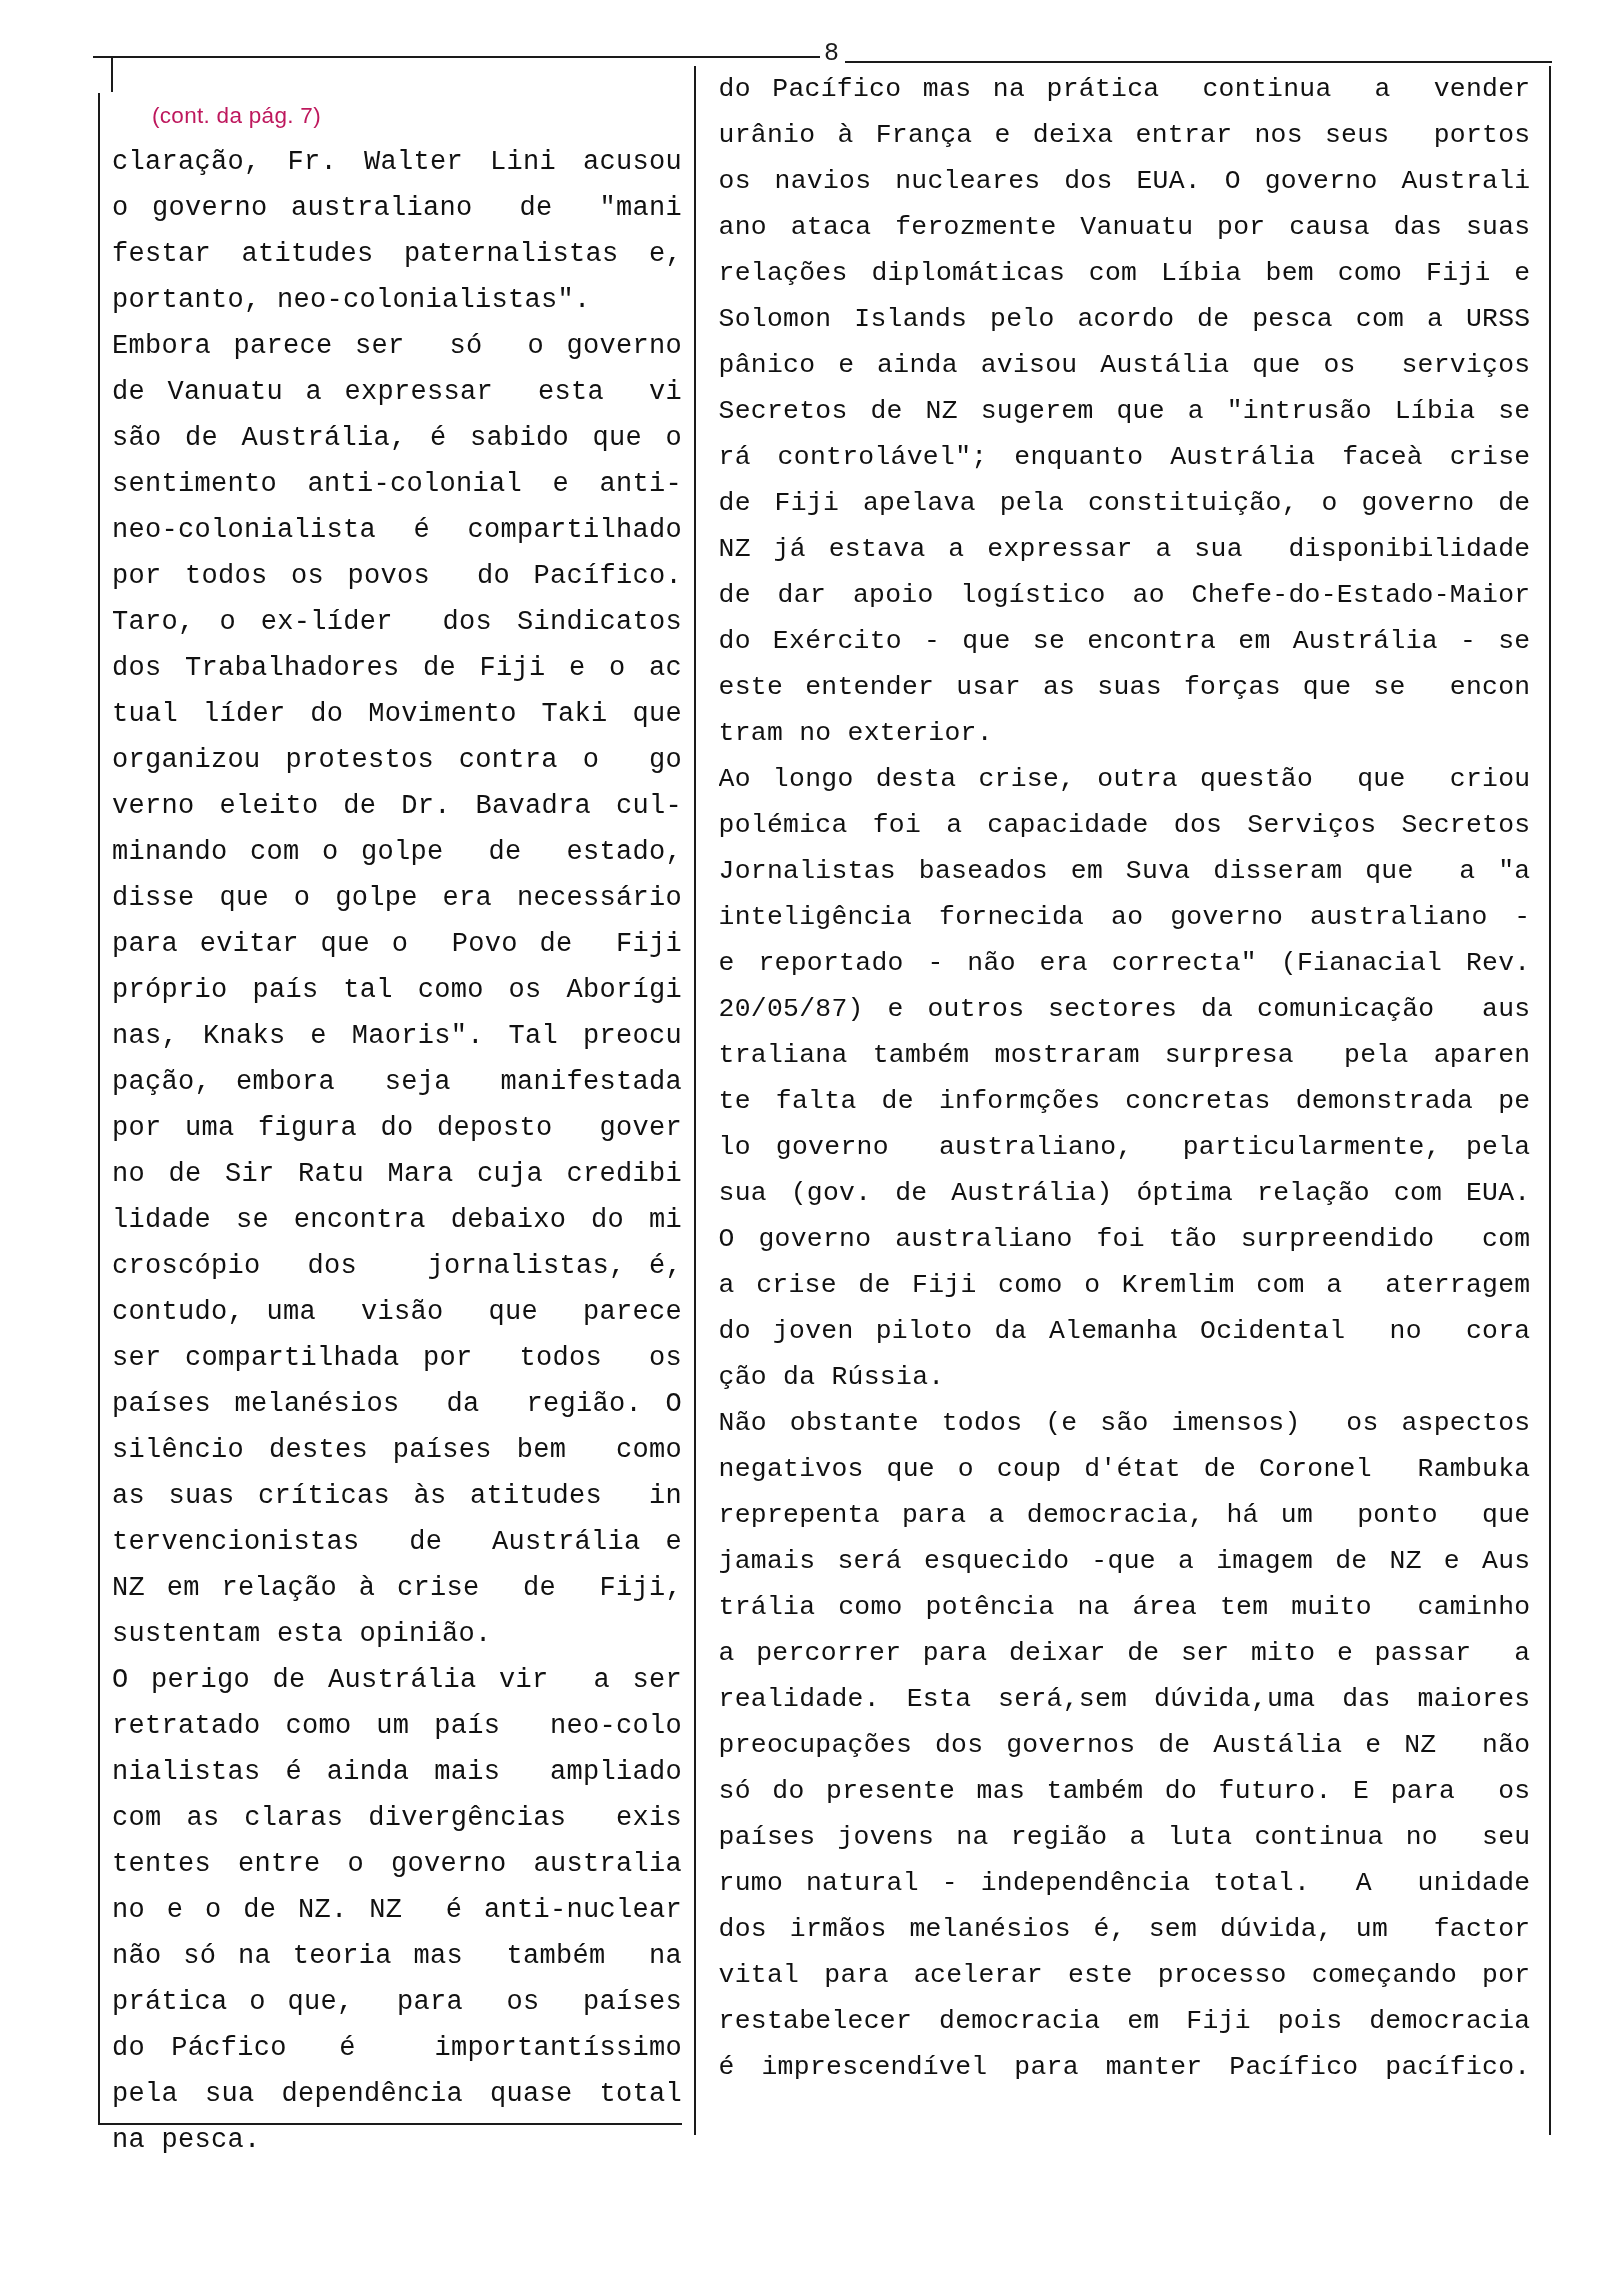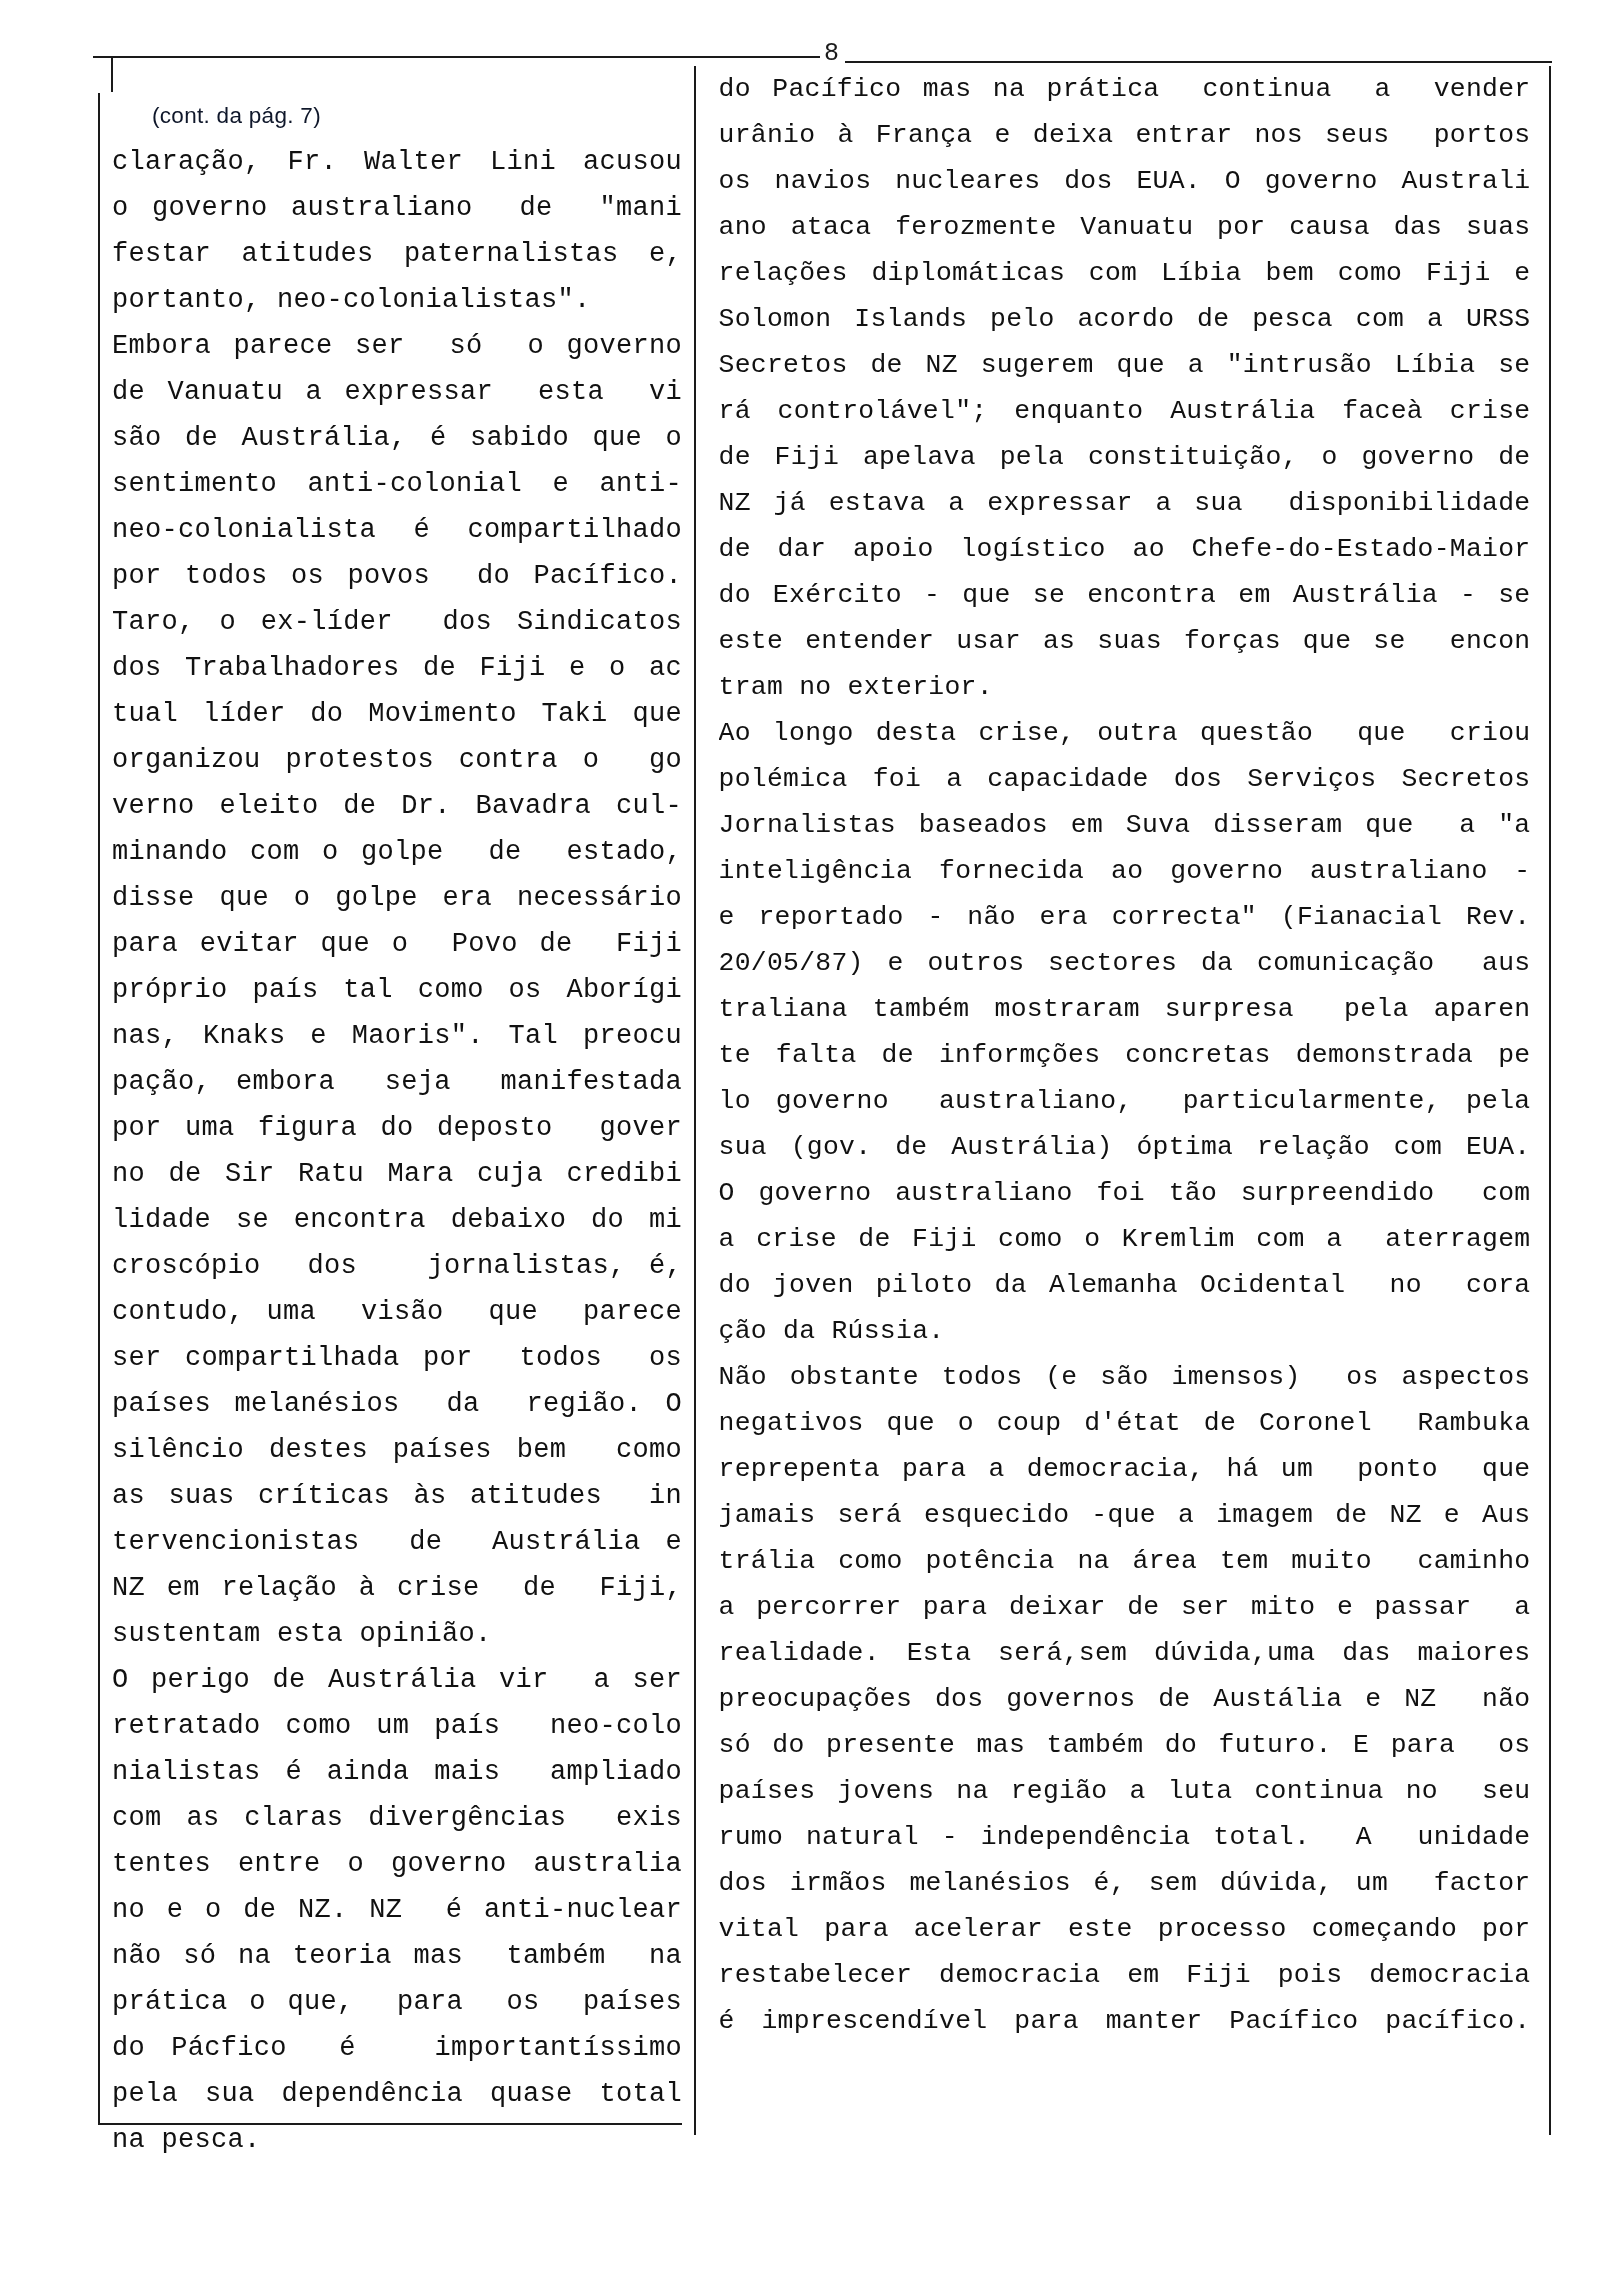--- a/index.html
+++ b/index.html
@@ -88,21 +88,21 @@
       overflow: hidden;
     }
     .line.last {
       text-align-last: left;
     }
     .line.cont-note {
       font-family: "Liberation Sans", "DejaVu Sans", sans-serif;
       font-size: 22.5px;
       text-align-last: left;
       padding-left: 40px;
-      color: #0f172a;
+      color: #be185d;
     }
     .col-right .line {
       font-size: 26.4px;
       line-height: 46px;
       height: 46px;
     }
   </style>
 </head>
 <body>
 
@@ -164,20 +164,21 @@
   </div>
 
   <div class="col-right">
     <div class="col-inner">
       <span class="line">do Pacífico mas na prática  continua  a  vender</span>
       <span class="line">urânio à França e deixa entrar nos seus  portos</span>
       <span class="line">os navios nucleares dos EUA. O governo Australi</span>
       <span class="line">ano ataca ferozmente Vanuatu por causa das suas</span>
       <span class="line">relações diplomáticas com Líbia bem como Fiji e</span>
       <span class="line">Solomon Islands pelo acordo de pesca com a URSS</span>
+      <span class="line">pânico e ainda avisou Austália que os  serviços</span>
       <span class="line">Secretos de NZ sugerem que a "intrusão Líbia se</span>
       <span class="line">rá controlável"; enquanto Austrália faceà crise</span>
       <span class="line">de Fiji apelava pela constituição, o governo de</span>
       <span class="line">NZ já estava a expressar a sua  disponibilidade</span>
       <span class="line">de dar apoio logístico ao Chefe-do-Estado-Maior</span>
       <span class="line">do Exército - que se encontra em Austrália - se</span>
       <span class="line">este entender usar as suas forças que se  encon</span>
       <span class="line last">tram no exterior.</span>
       <span class="line">Ao longo desta crise, outra questão  que  criou</span>
       <span class="line">polémica foi a capacidade dos Serviços Secretos</span>

